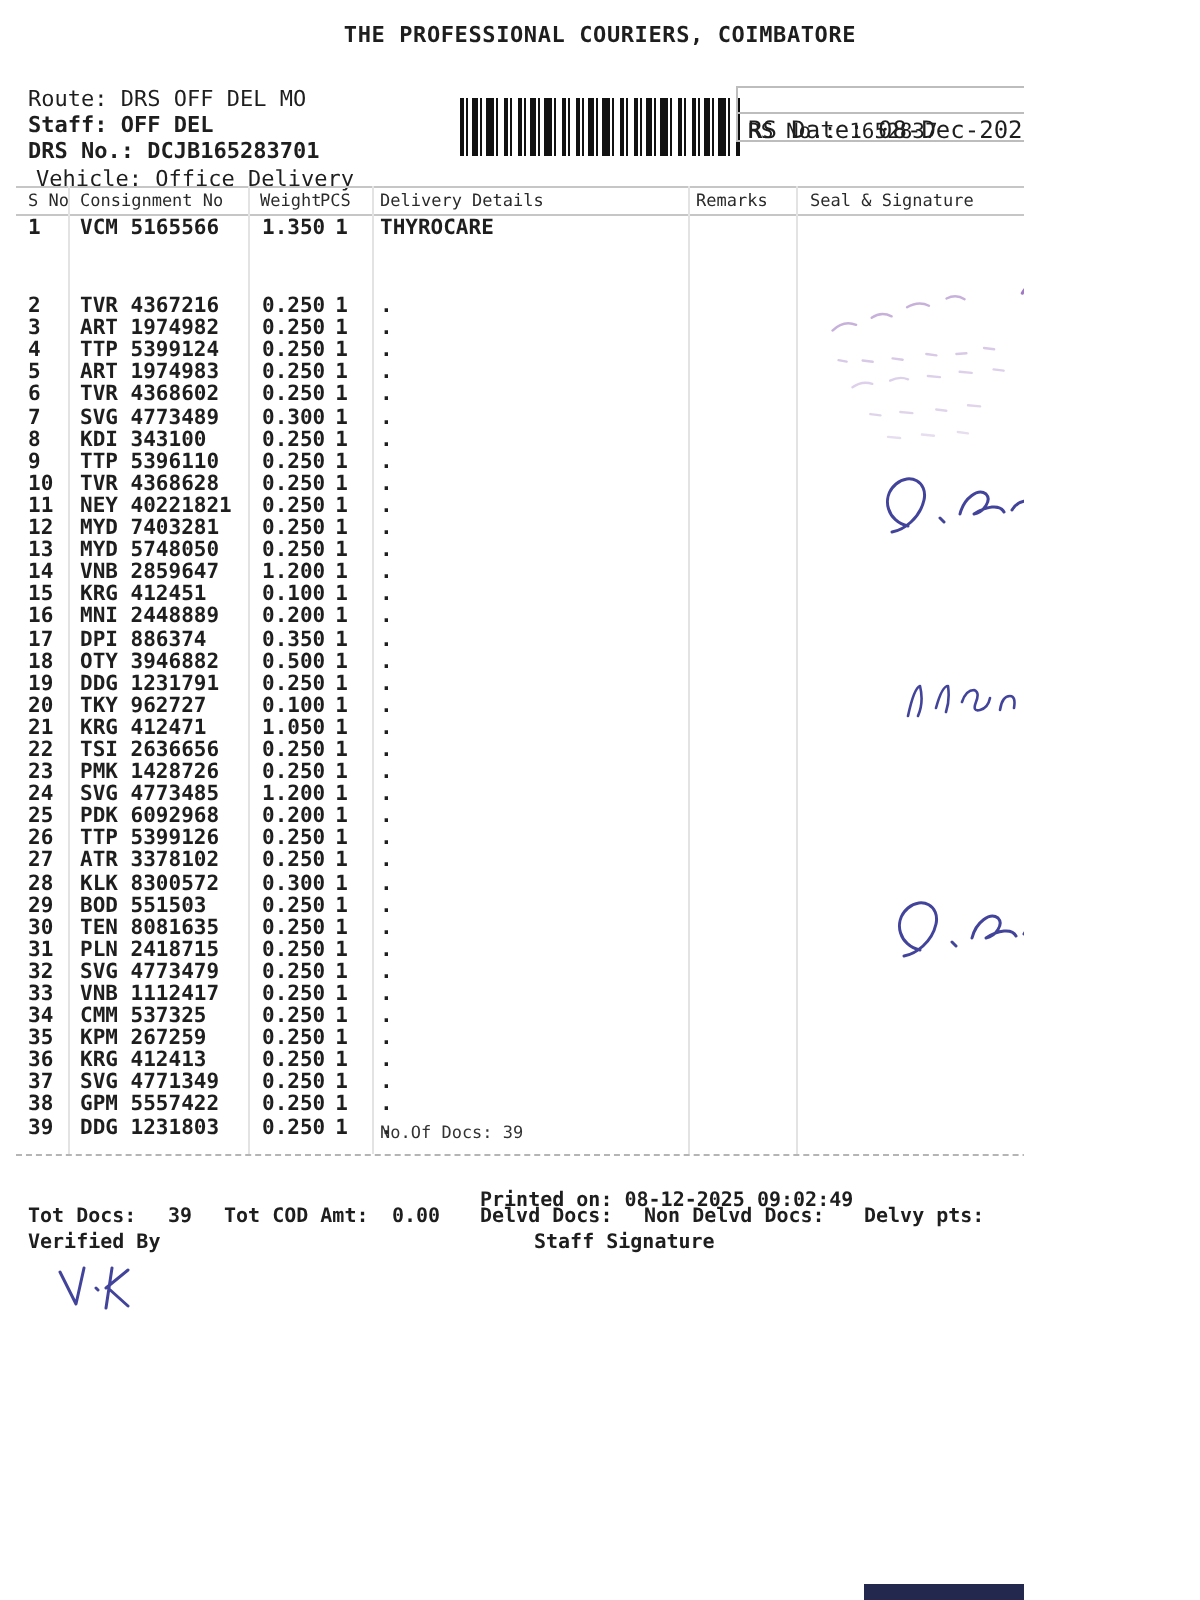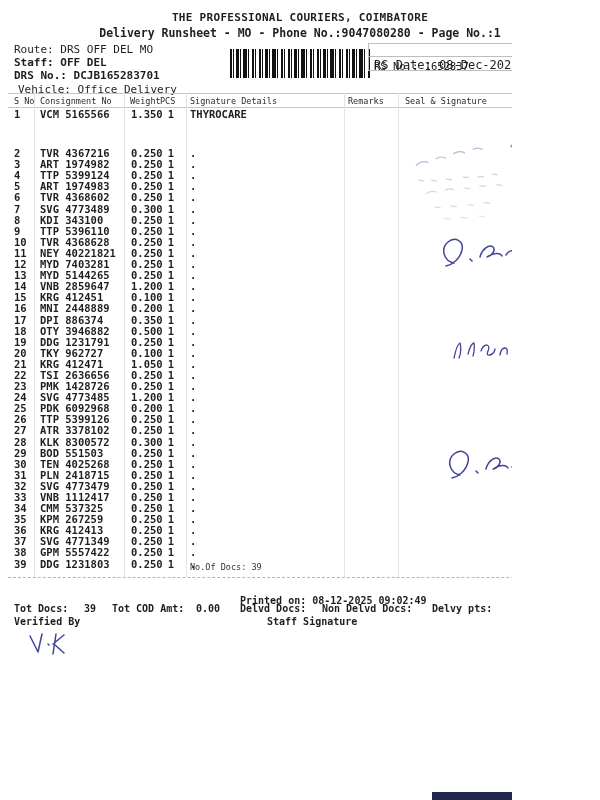--- a/index.html
+++ b/index.html
@@ -60,21 +60,20 @@
   .ink{position:absolute;top:0;left:0;pointer-events:none;}
   
   .bottom-bar{position:absolute;left:432px;top:792px;width:168px;height:8px;background:#23284f;}
 </style>
 </head>
 <body>
 
 <div class="page">
 
   <div class="abs title">THE PROFESSIONAL COURIERS, COIMBATORE</div>
-  <div class="abs subtitle">Delivery Runsheet - MO - Phone No.:9047080280 - Page No.:1</div>
 
   <div class="abs info route">Route: DRS OFF DEL MO</div>
   <div class="abs info staff b">Staff: OFF DEL</div>
   <div class="abs info drs b">DRS No.: DCJB165283701</div>
   <div class="abs info vehicle">Vehicle: Office Delivery</div>
 
   <div class="barcode abs"></div>
 
   <div class="hline rs-top"></div>
   <div class="hline rs-mid"></div>
@@ -89,21 +88,21 @@
   <div class="vline colline" style="left:34px"></div>
   <div class="vline colline" style="left:124px"></div>
   <div class="vline colline" style="left:186px"></div>
   <div class="vline colline" style="left:344px"></div>
   <div class="vline colline" style="left:398px"></div>
 
   <div class="abs th" style="left:14px">S No</div>
   <div class="abs th" style="left:40px">Consignment No</div>
   <div class="abs th" style="left:130px">Weight</div>
   <div class="abs th" style="left:160px">PCS</div>
-  <div class="abs th" style="left:190px">Signature Details</div>
+  <div class="abs th" style="left:190px">Delivery Details</div>
   <div class="abs th" style="left:348px">Remarks</div>
   <div class="abs th" style="left:405px">Seal &amp; Signature</div>
 
   <div class="rows">
 
   <div class="trow">
       <span class="cell c-sno">1</span>
       <span class="cell c-cons">VCM 5165566</span>
       <span class="cell c-wt">1.350</span>
       <span class="cell c-pcs">1</span>
@@ -181,21 +180,21 @@
     </div>
       <div class="trow">
       <span class="cell c-sno">12</span>
       <span class="cell c-cons">MYD 7403281</span>
       <span class="cell c-wt">0.250</span>
       <span class="cell c-pcs">1</span>
       <span class="cell c-cgn">.</span>
     </div>
       <div class="trow">
       <span class="cell c-sno">13</span>
-      <span class="cell c-cons">MYD 5144265</span>
+      <span class="cell c-cons">MYD 5748050</span>
       <span class="cell c-wt">0.250</span>
       <span class="cell c-pcs">1</span>
       <span class="cell c-cgn">.</span>
     </div>
       <div class="trow">
       <span class="cell c-sno">14</span>
       <span class="cell c-cons">VNB 2859647</span>
       <span class="cell c-wt">1.200</span>
       <span class="cell c-pcs">1</span>
       <span class="cell c-cgn">.</span>
@@ -300,21 +299,21 @@
     </div>
       <div class="trow">
       <span class="cell c-sno">29</span>
       <span class="cell c-cons">BOD 551503</span>
       <span class="cell c-wt">0.250</span>
       <span class="cell c-pcs">1</span>
       <span class="cell c-cgn">.</span>
     </div>
       <div class="trow">
       <span class="cell c-sno">30</span>
-      <span class="cell c-cons">TEN 4025268</span>
+      <span class="cell c-cons">TEN 8081635</span>
       <span class="cell c-wt">0.250</span>
       <span class="cell c-pcs">1</span>
       <span class="cell c-cgn">.</span>
     </div>
       <div class="trow">
       <span class="cell c-sno">31</span>
       <span class="cell c-cons">PLN 2418715</span>
       <span class="cell c-wt">0.250</span>
       <span class="cell c-pcs">1</span>
       <span class="cell c-cgn">.</span>

